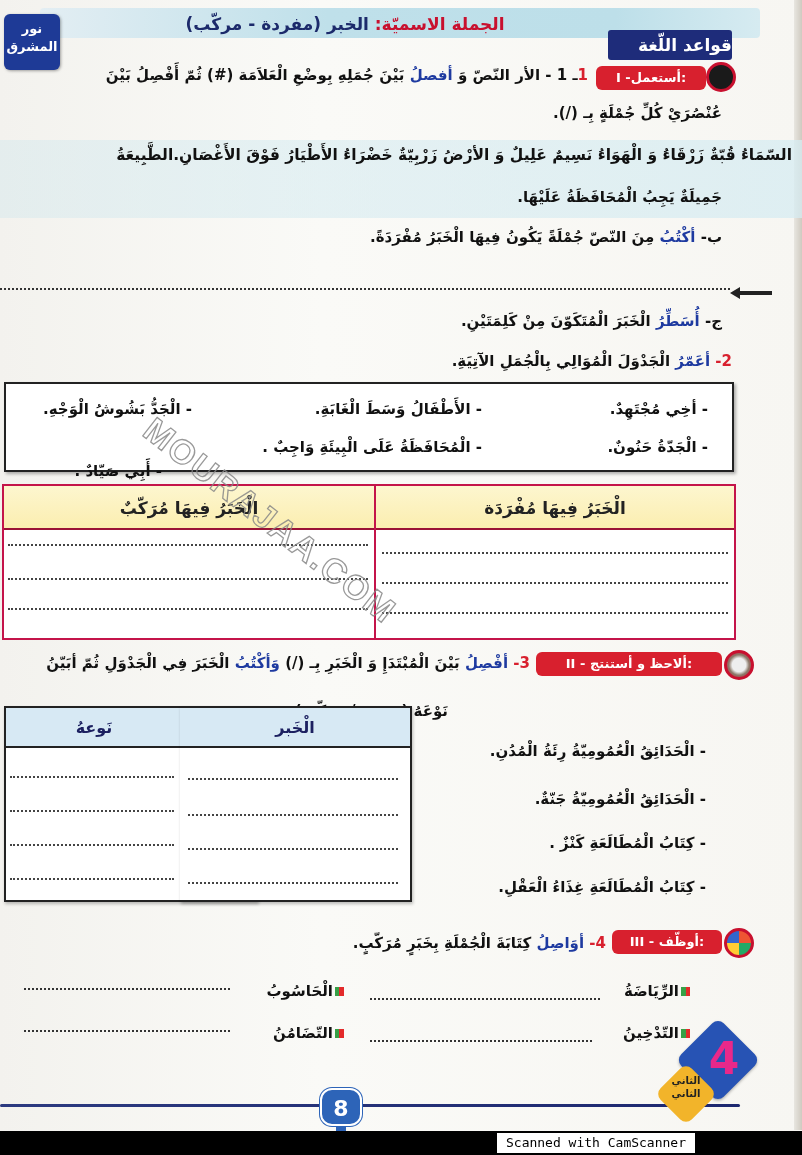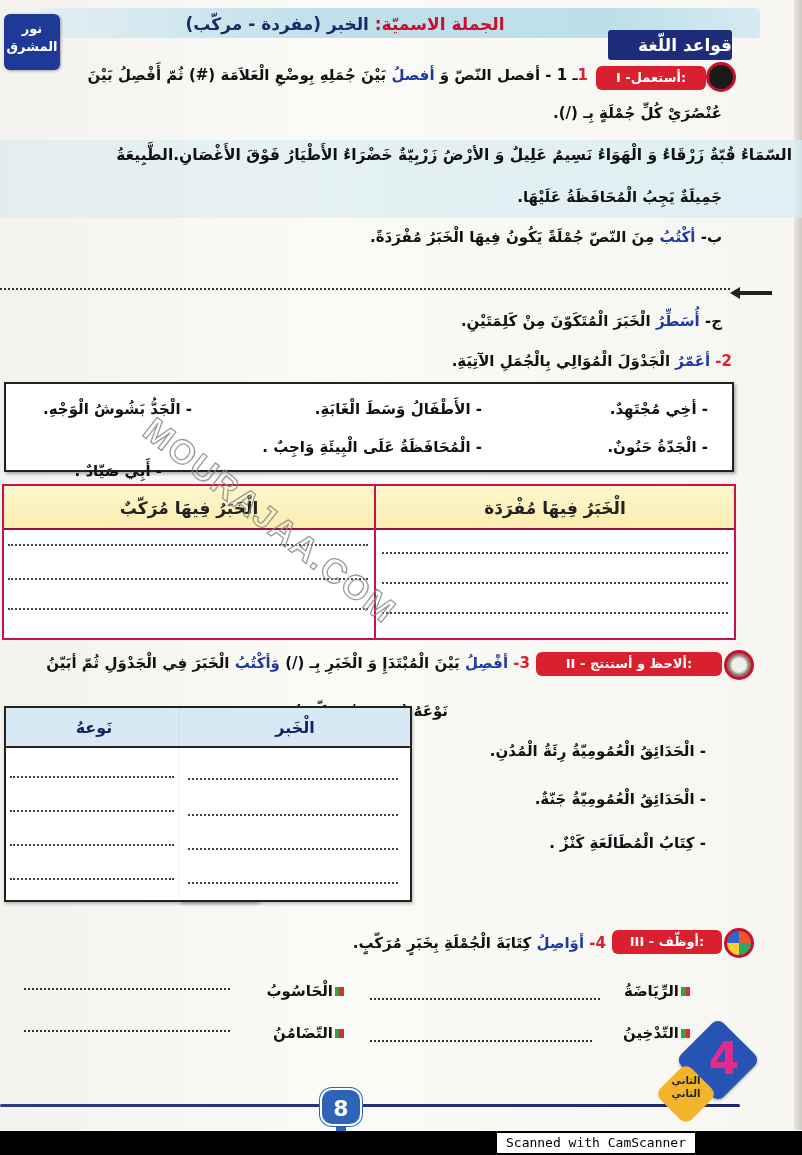--- a/index.html
+++ b/index.html
@@ -166,21 +166,21 @@
   <div class="subject-badge ar">قواعد اللّغة</div>
   <div class="logo-badge ar">
     <div>نور</div>
     <div>المشرق</div>
   </div>
 
   <div class="sec-icon dark" style="right:66px; top:62px;"></div>
   <div class="sec-label ar" style="right:96px; top:66px; width:110px;">I -أستعمل:</div>
   <div class="line ar" style="right:214px; top:66px;">
     <span class="num-red">1</span><span>ـ 1 -</span>
-    <span>أفصل النّصّ وَ</span>
+    <span>الأر النّصّ وَ</span>
     <span class="blue">أفصلُ</span>
     <span>بَيْنَ جُمَلِهِ بِوضْعِ الْعَلاَمَة (#) ثُمّ أَفْصِلُ بَيْنَ</span>
   </div>
   <div class="line ar" style="right:80px; top:104px;">عُنْصُرَيْ كُلِّ جُمْلَةٍ بِـ (/).</div>
 
   <div class="hl-band"></div>
   <div class="line ar" style="right:10px; top:146px; font-size:15.5px;">السّمَاءُ قُبّةٌ زَرْقَاءُ وَ الْهَوَاءُ نَسِيمٌ عَلِيلٌ وَ الأرْضُ زَرْبِيّةٌ خَضْرَاءُ الأَطْيَارُ فَوْقَ الأَغْصَانِ.الطَّبِيعَةُ</div>
   <div class="line ar" style="right:80px; top:188px;">جَمِيلَةٌ يَجِبُ الْمُحَافَظَةُ عَلَيْهَا.</div>
 
   <div class="line ar" style="right:80px; top:228px;">
@@ -236,20 +236,21 @@
     <span class="blue">أفْصِلُ</span>
     <span>بَيْنَ الْمُبْتَدَإِ وَ الْخَبَرِ بِـ (/)</span>
     <span class="blue">وَأكْتُبُ</span>
     <span>الْخَبَرَ فِي الْجَدْوَلِ ثُمّ أبَيّنُ</span>
   </div>
   <div class="line ar" style="right:354px; top:702px;">نَوْعَهُ (مفردة/ مركّب).</div>
 
   <div class="line ar" style="right:96px; top:742px;">- الْحَدَائِقُ الْعُمُومِيّةُ رِئَةُ الْمُدُنِ.</div>
   <div class="line ar" style="right:96px; top:790px;">- الْحَدَائِقُ الْعُمُومِيّةُ جَنّةٌ.</div>
   <div class="line ar" style="right:96px; top:834px;">- كِتَابُ الْمُطَالَعَةِ كَنْزٌ .</div>
+  <div class="line ar" style="right:96px; top:878px;">- كِتَابُ الْمُطَالَعَةِ غِذَاءُ الْعَقْلِ.</div>
 
   <div class="table3">
     <div class="hdr ar" style="left:178px; width:220px;"></div>
     <div class="hdr ar" style="left:0; width:176px;">نَوعهُ</div>
     <div class="vsep"></div>
     <div class="t3-dots" style="left:4px; top:68px; width:164px;"></div>
     <div class="t3-dots" style="left:4px; top:102px; width:164px;"></div>
     <div class="t3-dots" style="left:4px; top:136px; width:164px;"></div>
     <div class="t3-dots" style="left:4px; top:170px; width:164px;"></div>
   </div>

